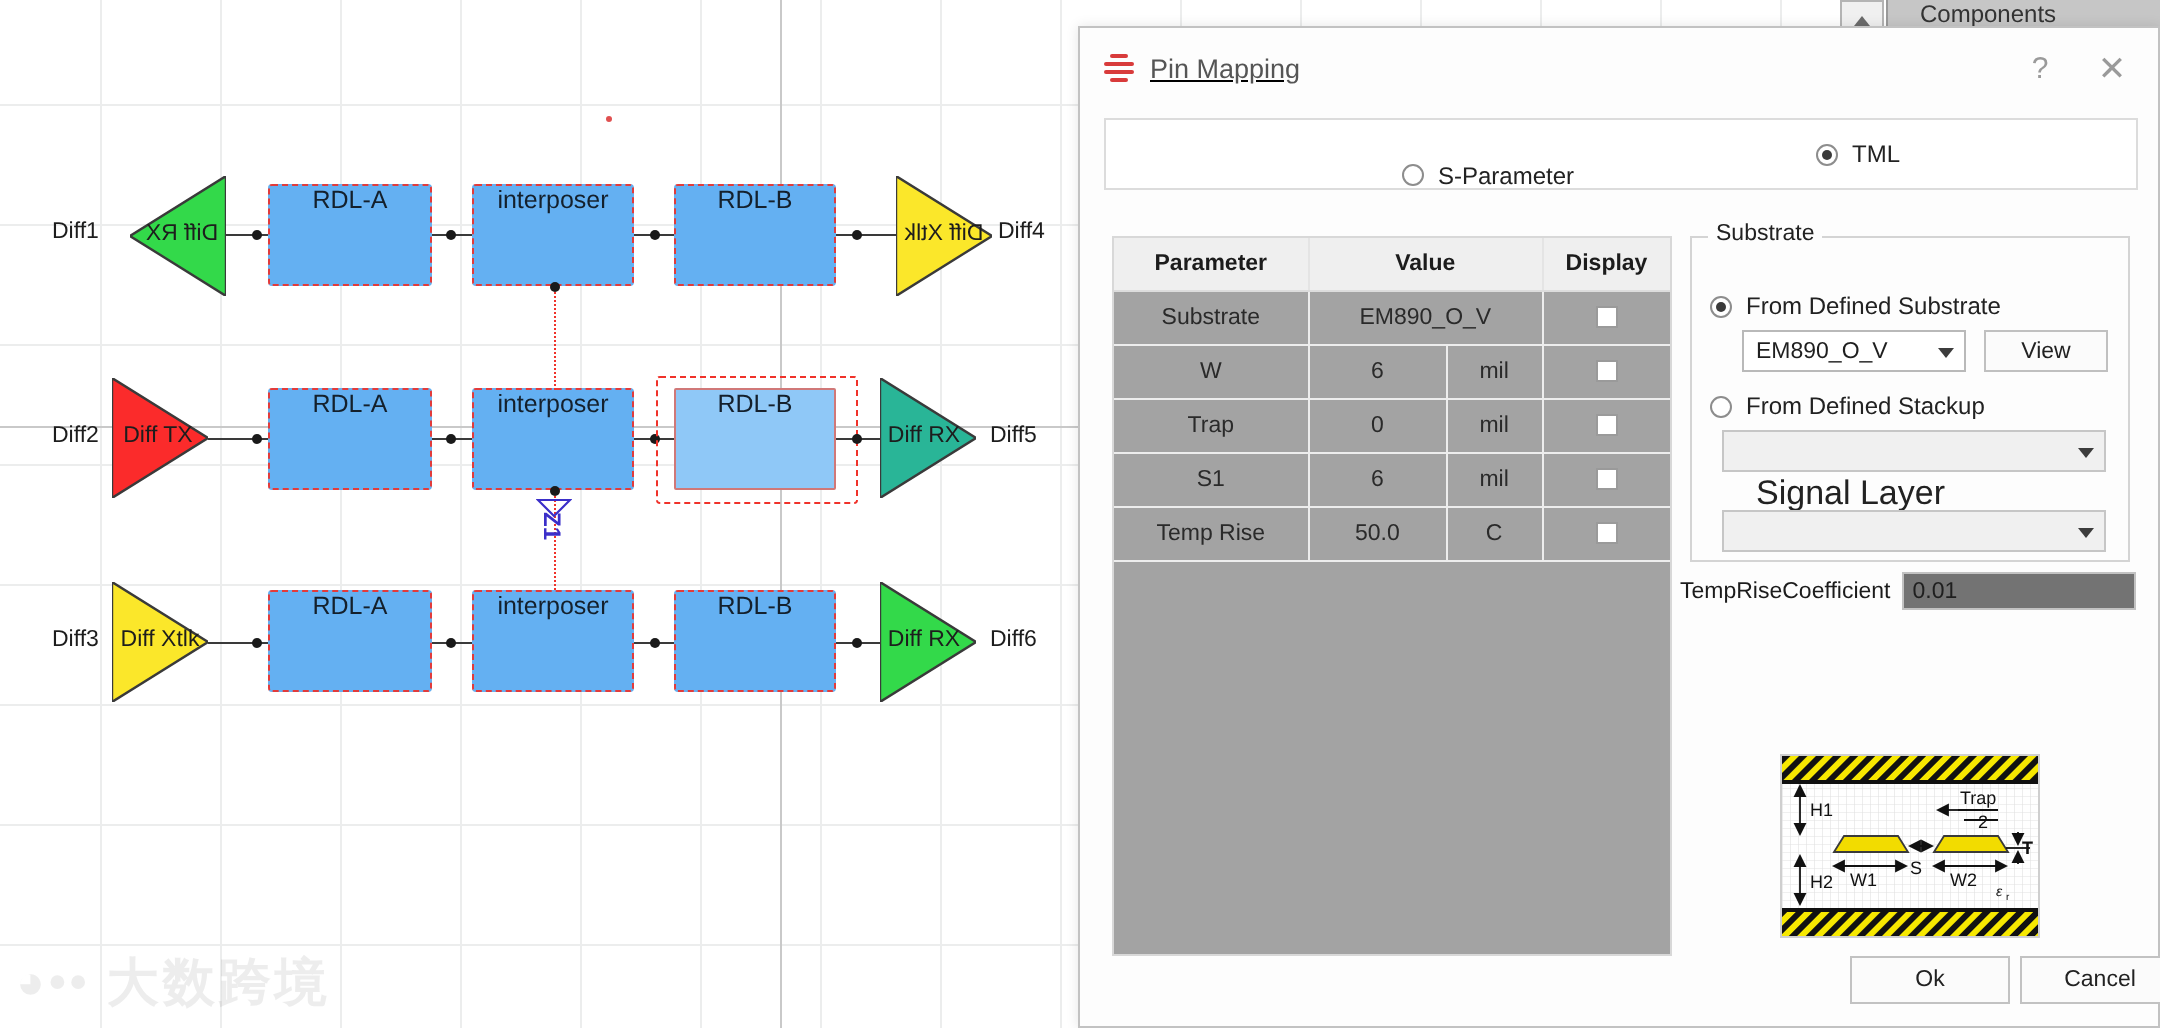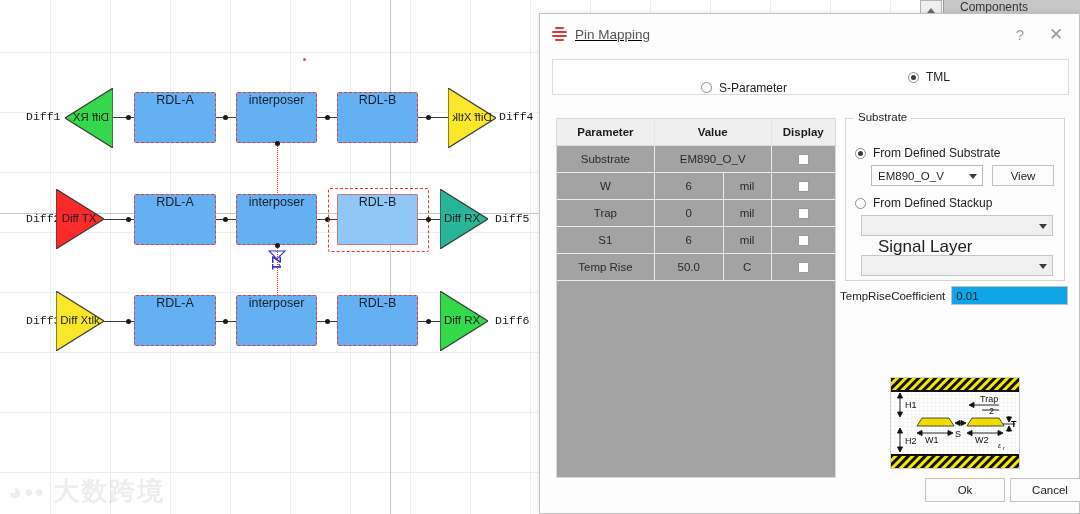--- a/index.html
+++ b/index.html
@@ -49,21 +49,21 @@
     position:absolute; width:5px; height:5px; background:#1a1a1a;
     border-radius:50%;
   }
   .tri { position:absolute; }
   .tri svg { display:block; }
   .tri-label {
     position:absolute; font-size:11.5px; color:#1d1d1d;
     white-space:nowrap;
   }
   .port-label {
-    position:absolute; font-size:11.5px; color:#1d1d1d; white-space:nowrap;font-family:Liberation Mono, monospace;
+    position:absolute; font-size:11.5px; color:#1d1d1d; white-space:nowrap;
   }
   .mirror { transform:scaleX(-1); }
 
   .dotted-v {
     position:absolute; width:0; border-left:1.6px dotted #f0322a;
   }
   .z1 {
     position:absolute;
     font-size:12px; color:#3b2fc9; font-weight:bold;
     transform:rotate(90deg); transform-origin:left top;
@@ -191,21 +191,21 @@
     border:1px solid #c0c0c0; background:#fbfbfb;
     display:flex; align-items:center; justify-content:center;
     font-size:11.5px; color:#222;
   }
 
   #trc-row {
     position:absolute; left:300px; top:272px; display:flex; align-items:center; gap:6px;
   }
   #trc-label { font-size:11.5px; color:#1c1c1c; }
   #trc-input {
-    width:117px; height:19px; border:1px solid #c2c2c2; background:#0ea5e9;
+    width:117px; height:19px; border:1px solid #c2c2c2; background:#737373;
     font-size:11.5px; color:#1f1f1f; padding:0 4px; display:flex; align-items:center;
   }
 
   
   #xsec {
     position:absolute; left:350px; top:363px; width:130px; height:92px;
     border:1px solid #cfcfcf; background:#fff;
   }
 
   

